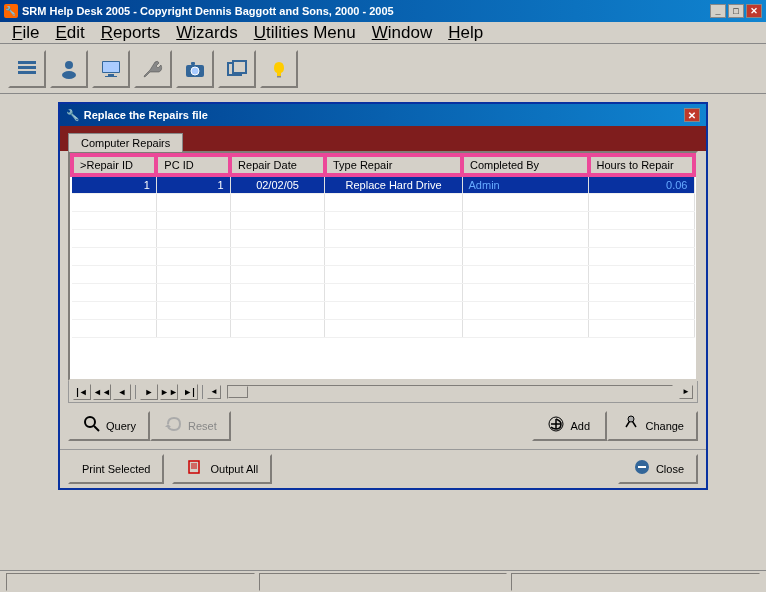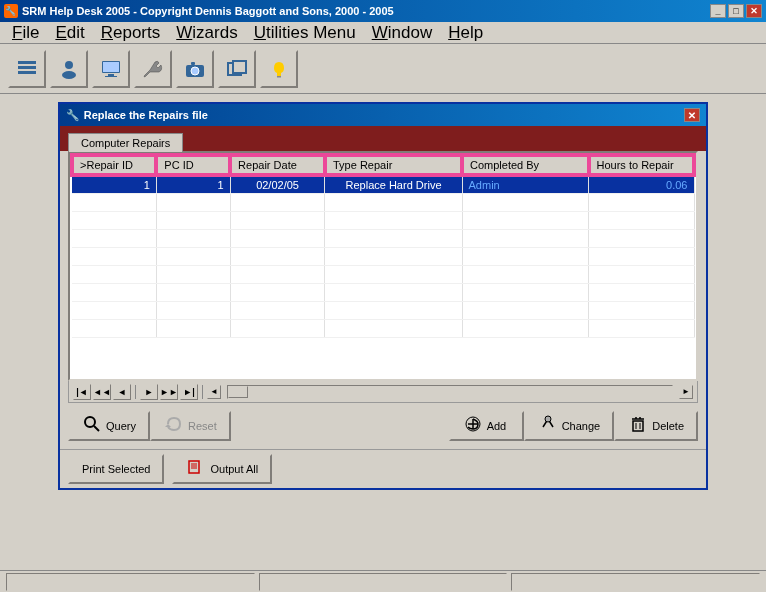--- a/index.html
+++ b/index.html
@@ -543,51 +543,47 @@
       </button>
       <button class="win-button">
         <span class="btn-icon">
           <svg width="18" height="18" viewBox="0 0 18 18">
             <path d="M4 12 L9 4 L14 12" fill="none" stroke="#000" stroke-width="1.5"></path>
             <circle cx="9" cy="4" r="3" fill="#aaa" stroke="#000" stroke-width="1"></circle>
           </svg>
         </span>
         <span>Change</span>
       </button>
-      <button class="win-button">
-        <span class="btn-icon">
-          <svg width="18" height="18" viewBox="0 0 18 18">
-            <rect x="4" y="6" width="10" height="10" fill="none" stroke="#000" stroke-width="1.5"></rect>
-            <line x1="3" y1="4" x2="15" y2="4" stroke="#000" stroke-width="1.5"></line>
-            <line x1="7" y1="4" x2="7" y2="2" stroke="#000" stroke-width="1.5"></line>
-            <line x1="11" y1="4" x2="11" y2="2" stroke="#000" stroke-width="1.5"></line>
-            <line x1="7" y1="8" x2="7" y2="14" stroke="#000" stroke-width="1"></line>
-            <line x1="11" y1="8" x2="11" y2="14" stroke="#000" stroke-width="1"></line>
-          </svg>
-        </span>
-        <span>Delete</span>
-      </button>
     </div>
 
     <div class="bottom-buttons">
       <button class="win-button">
         <span>Print Selected</span>
       </button>
       <button class="win-button">
         <span class="btn-icon">
           <svg width="16" height="16" viewBox="0 0 16 16">
             <rect x="1" y="2" width="10" height="12" fill="none" stroke="#c00" stroke-width="1.5"></rect>
             <line x1="3" y1="5" x2="9" y2="5" stroke="#c00" stroke-width="1"></line>
             <line x1="3" y1="7" x2="9" y2="7" stroke="#c00" stroke-width="1"></line>
             <line x1="3" y1="9" x2="9" y2="9" stroke="#c00" stroke-width="1"></line>
           </svg>
         </span>
         <span>Output All</span>
       </button>
       <div class="spacer"></div>
+      <button class="win-button">
+        <span class="btn-icon">
+          <svg width="18" height="18" viewBox="0 0 18 18">
+            <circle cx="9" cy="9" r="7" fill="#336699"></circle>
+            <line x1="5" y1="9" x2="13" y2="9" stroke="white" stroke-width="2"></line>
+          </svg>
+        </span>
+        <span>Close</span>
+      </button>
     </div>
   </div>
 </div>
 
 <div class="status-bar">
   <div class="status-panel"></div>
   <div class="status-panel"></div>
   <div class="status-panel"></div>
 </div>
 

